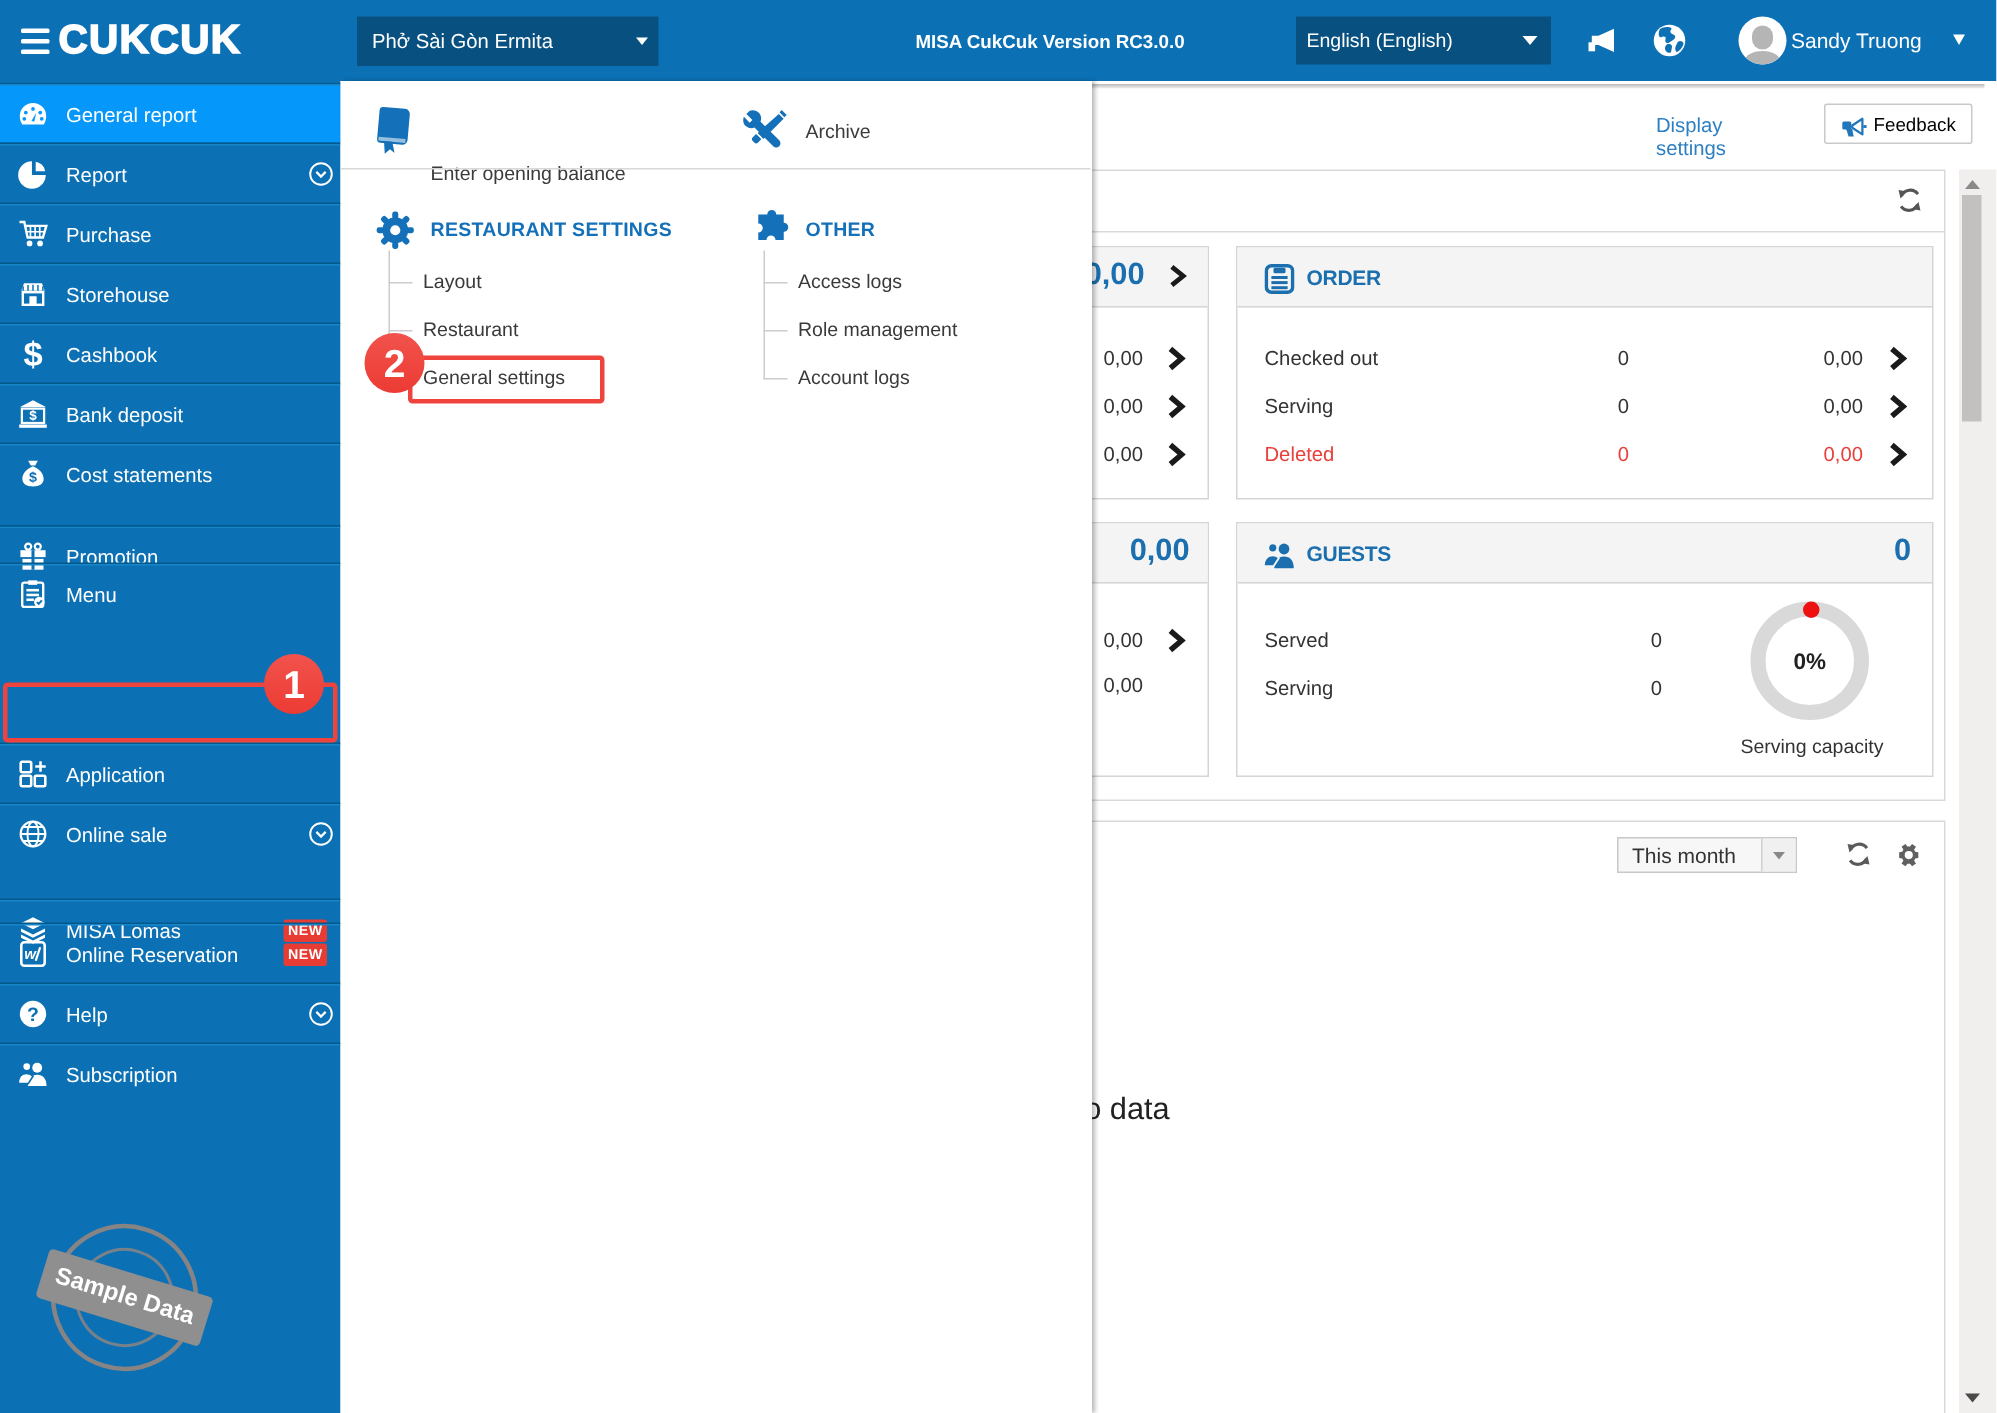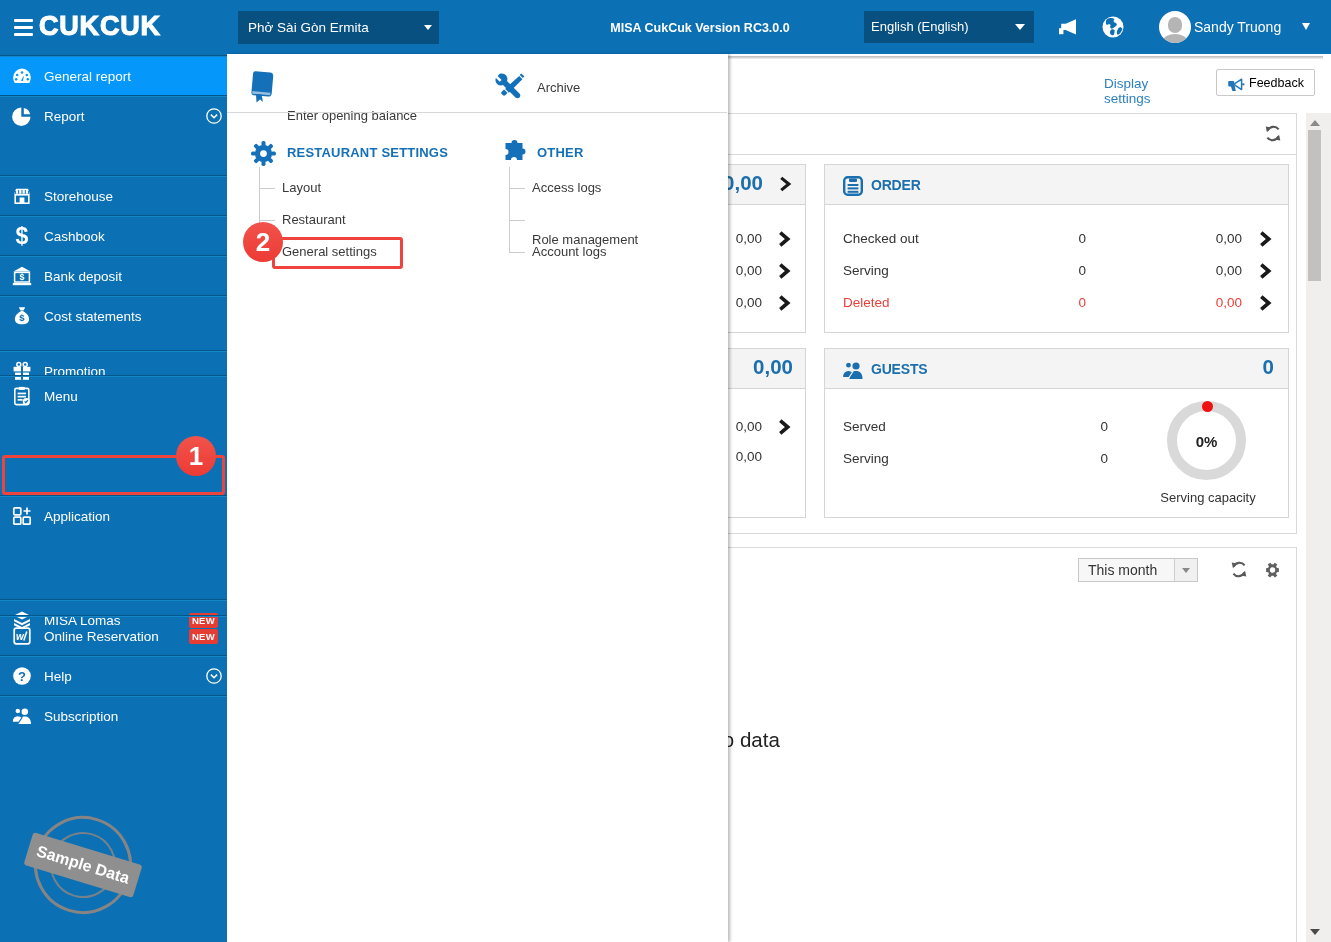--- a/index.html
+++ b/index.html
@@ -245,20 +245,29 @@
     <svg class="sicon" viewBox="0 0 20 20">
           <path d="M9.3 10.7 V1.5 A9.2 9.2 0 1 0 18.5 10.7 Z" fill="#fff"></path>
           <path d="M11.8 8.2 V1.9 A7.9 7.9 0 0 1 18.1 8.2 Z" fill="#fff"></path>
         </svg>
     <div class="lbl">Report</div>
     <svg class="chevcirc" viewBox="0 0 16 16">
           <circle cx="8" cy="8" r="7.2" fill="none" stroke="#fff" stroke-width="1.3"></circle>
           <path d="M4.9 6.6 L8 9.7 L11.1 6.6" stroke="#fff" stroke-width="1.5" fill="none"></path>
         </svg>
   </div>
+  <div class="sitem" style="top:81px;">
+    <svg class="sicon" viewBox="0 0 20 20">
+          <path d="M1 2 H4.2 L6.4 12.3 H16.6 L18.9 4.6 H5" fill="none" stroke="#fff" stroke-width="1.6"></path>
+          <path d="M8.3 5 V12 M11.4 5 V12 M14.5 5 V12 M5.8 8.5 H17.5" stroke="#fff" stroke-width="1.1"></path>
+          <circle cx="7.7" cy="16.3" r="1.9" fill="#fff"></circle>
+          <circle cx="14.7" cy="16.3" r="1.9" fill="#fff"></circle>
+        </svg>
+    <div class="lbl">Purchase</div>
+  </div>
   <div class="sitem" style="top:121px;">
     <svg class="sicon" viewBox="0 0 20 20">
           <path d="M2.2 7.8 L4 2.8 H16 L17.8 7.8 Z" fill="#fff"></path>
           <path d="M3.4 7.8 V4.9 M6.7 7.8 V4 M10 7.8 V3.8 M13.3 7.8 V4 M16.6 7.8 V4.9" stroke="#0c70b4" stroke-width="1"></path>
           <rect x="3.2" y="8.8" width="13.6" height="8.4" fill="none" stroke="#fff" stroke-width="1.6"></rect>
           <rect x="7.6" y="11.5" width="4.8" height="5.7" fill="#fff"></rect>
         </svg>
     <div class="lbl">Storehouse</div>
   </div>
   <div class="sitem" style="top:161px;">
@@ -305,20 +314,32 @@
     <div class="lbl">Menu</div>
   </div>
   <div class="sitem" style="top:441px;">
     <svg class="sicon" viewBox="0 0 20 20">
           <rect x="1.8" y="1.8" width="7" height="7" rx="1" fill="none" stroke="#fff" stroke-width="1.7"></rect>
           <path d="M15 1.5 v7 M11.5 5 h7" stroke="#fff" stroke-width="1.7"></path>
           <rect x="1.8" y="11.2" width="7" height="7" rx="1" fill="none" stroke="#fff" stroke-width="1.7"></rect>
           <rect x="11.2" y="11.2" width="7" height="7" rx="1" fill="none" stroke="#fff" stroke-width="1.7"></rect>
         </svg>
     <div class="lbl">Application</div>
+  </div>
+  <div class="sitem" style="top:481px;">
+    <svg class="sicon" viewBox="0 0 20 20">
+          <circle cx="10" cy="10" r="8.2" fill="none" stroke="#fff" stroke-width="1.5"></circle>
+          <ellipse cx="10" cy="10" rx="3.7" ry="8.2" fill="none" stroke="#fff" stroke-width="1.3"></ellipse>
+          <path d="M1.8 10 h16.4 M3 5.3 h14 M3 14.7 h14" stroke="#fff" stroke-width="1.3" fill="none"></path>
+        </svg>
+    <div class="lbl">Online sale</div>
+    <svg class="chevcirc" viewBox="0 0 16 16">
+          <circle cx="8" cy="8" r="7.2" fill="none" stroke="#fff" stroke-width="1.3"></circle>
+          <path d="M4.9 6.6 L8 9.7 L11.1 6.6" stroke="#fff" stroke-width="1.5" fill="none"></path>
+        </svg>
   </div>
   <div class="sitem" style="top:545px;text-decoration:underline;">
     <svg class="sicon" viewBox="0 0 20 20">
           <path d="M10 1.5 L18 5.5 L10 9.5 L2 5.5Z" fill="#fff"></path>
           <path d="M2 9 L10 13 L18 9 V11.2 L10 15.2 L2 11.2Z" fill="#fff"></path>
           <path d="M2 13 L10 17 L18 13 V15.2 L10 19.2 L2 15.2Z" fill="#fff"></path>
         </svg>
     <div class="lbl">MISA Lomas</div>
     <div class="newbadge">NEW</div>
   </div>
@@ -405,21 +426,21 @@
   <div class="tline" style="left:32px;top:166px;width:16px;height:1px;"></div>
   <div class="tline" style="left:32px;top:198px;width:16px;height:1px;"></div>
   <div class="mtxt" style="left:55px;top:126px;">Layout</div>
   <div class="mtxt" style="left:55px;top:158px;">Restaurant</div>
   <div class="mtxt" style="left:55px;top:190px;">General settings</div>
   <div class="tline" style="left:282px;top:113px;width:1px;height:86px;"></div>
   <div class="tline" style="left:282px;top:134px;width:16px;height:1px;"></div>
   <div class="tline" style="left:282px;top:166px;width:16px;height:1px;"></div>
   <div class="tline" style="left:282px;top:198px;width:16px;height:1px;"></div>
   <div class="mtxt" style="left:305px;top:126px;">Access logs</div>
-  <div class="mtxt" style="left:305px;top:158px;margin-top:20px;">Role management</div>
+  <div class="mtxt" style="left:305px;top:158px;">Role management</div>
   <div class="mtxt" style="left:305px;top:190px;">Account logs</div>
 </div>
 
 <div class="redrect" style="left:2px;top:455px;width:223px;height:40px;"></div>
 <div class="redbadge" style="left:176px;top:436px;">1</div>
 <div class="redrect" style="left:272px;top:237px;width:131px;height:32px;"></div>
 <div class="redbadge" style="left:243px;top:222px;">2</div>
 </div>
 
 </body></html>

